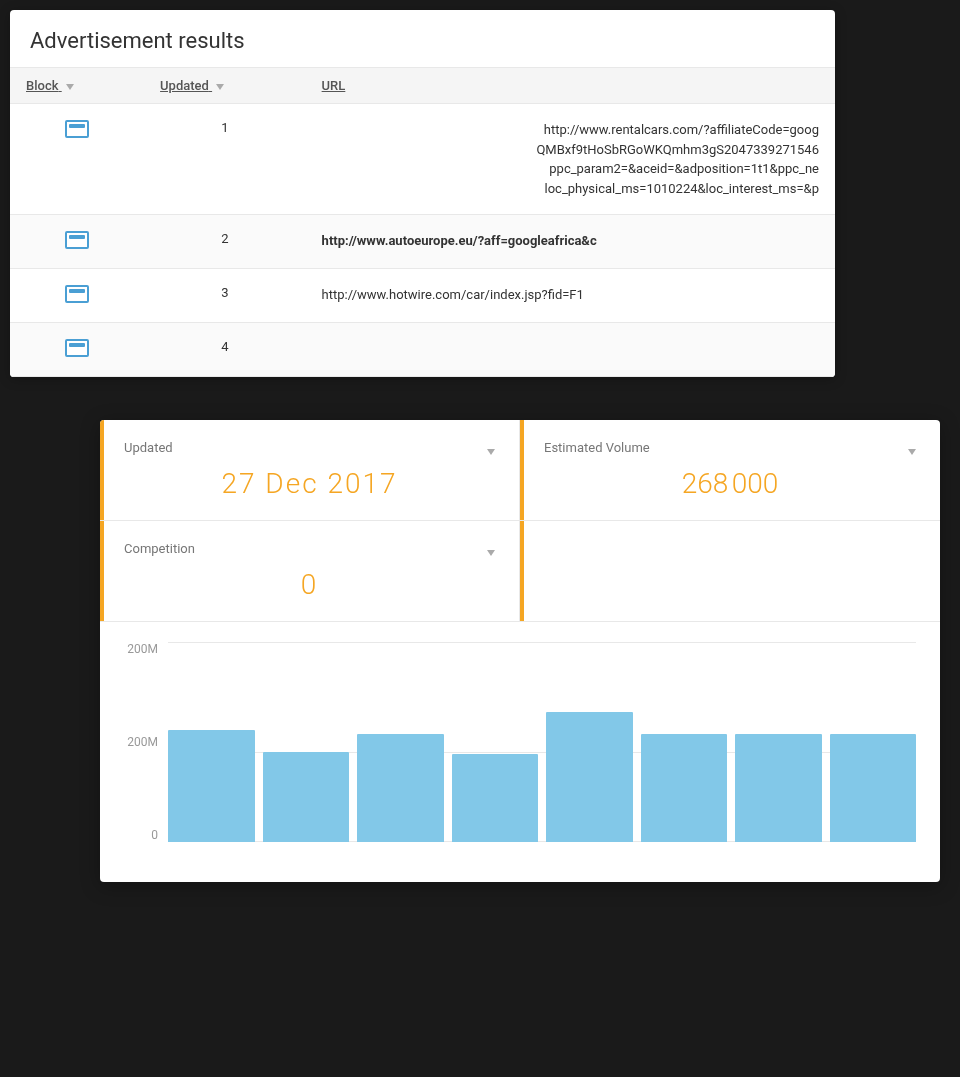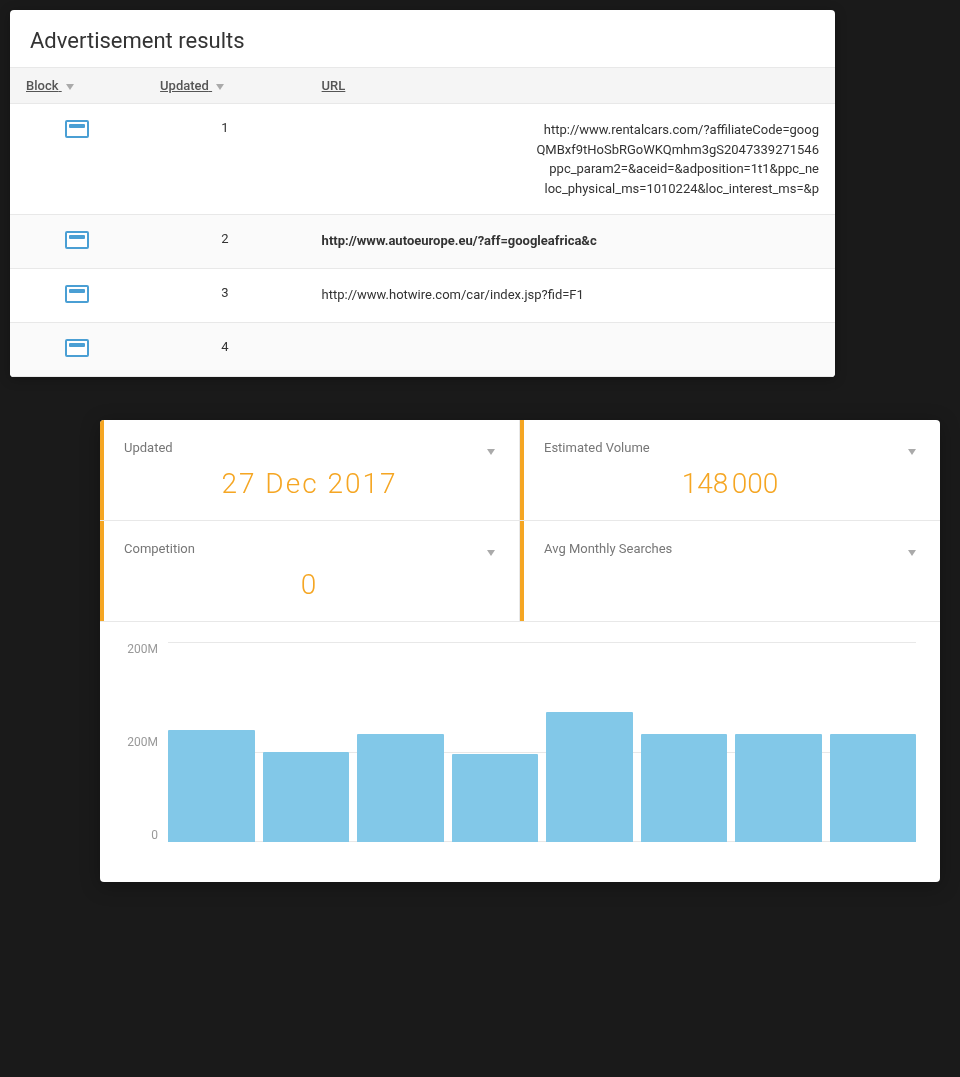--- a/index.html
+++ b/index.html
@@ -313,42 +313,38 @@
       </div>
     </div>
 
     <div class="stat-cell">
       <div class="stat-accent-bar"></div>
       <div class="stat-content">
         <div class="stat-label-row">
           <span class="stat-label">Estimated Volume</span>
           <span class="stat-sort-icon"></span>
         </div>
-        <div class="stat-value">148 000</div>
+        <div class="stat-value">268 000</div>
       </div>
     </div>
 
     <div class="stat-cell">
       <div class="stat-accent-bar"></div>
       <div class="stat-content">
         <div class="stat-label-row">
           <span class="stat-label">Competition</span>
           <span class="stat-sort-icon"></span>
         </div>
         <div class="stat-value">0</div>
       </div>
     </div>
 
     <div class="stat-cell">
       <div class="stat-accent-bar"></div>
       <div class="stat-content">
-        <div class="stat-label-row">
-          <span class="stat-label">Avg Monthly Searches</span>
-          <span class="stat-sort-icon"></span>
-        </div>
       </div>
     </div>
 
   </div>
 
   <div class="chart-section">
     <div class="chart-area">
       <div class="chart-y-labels">
         <span class="chart-y-label">200M</span>
         <span class="chart-y-label">200M</span>

